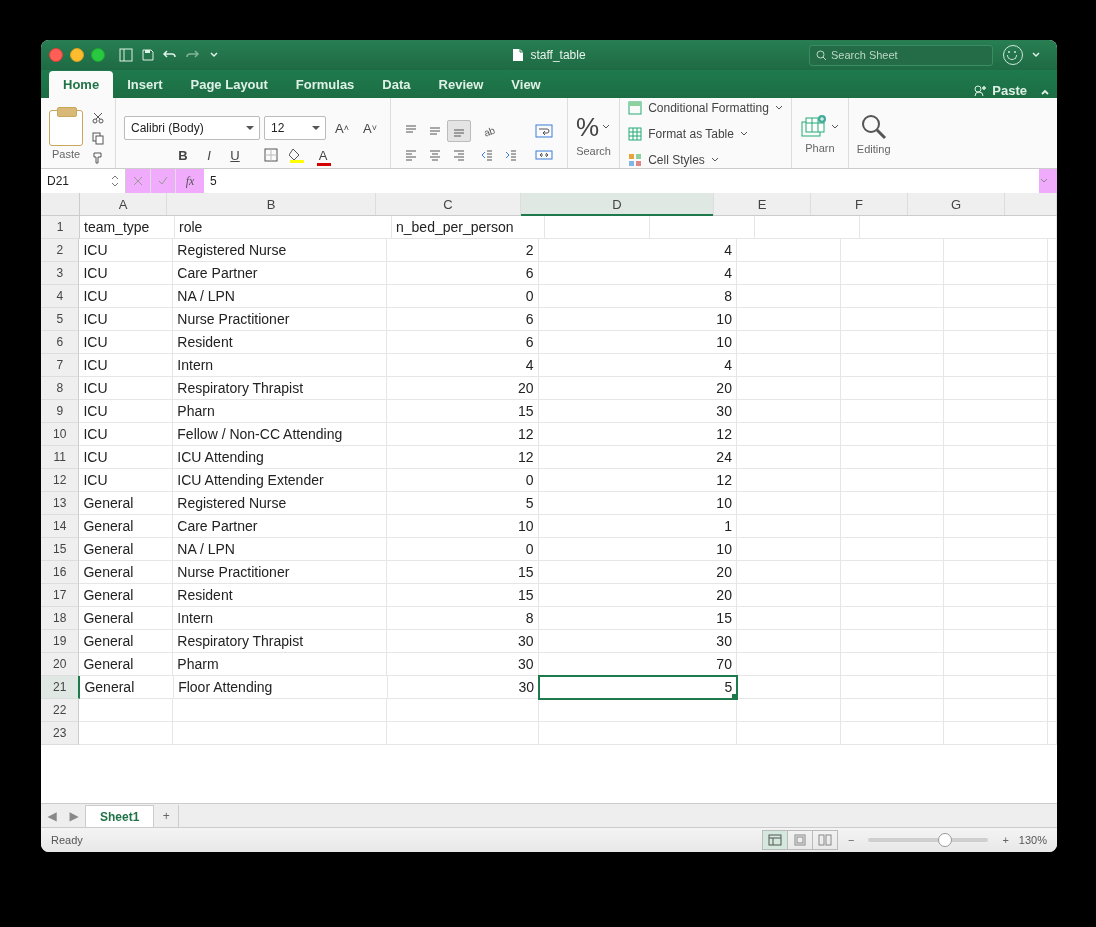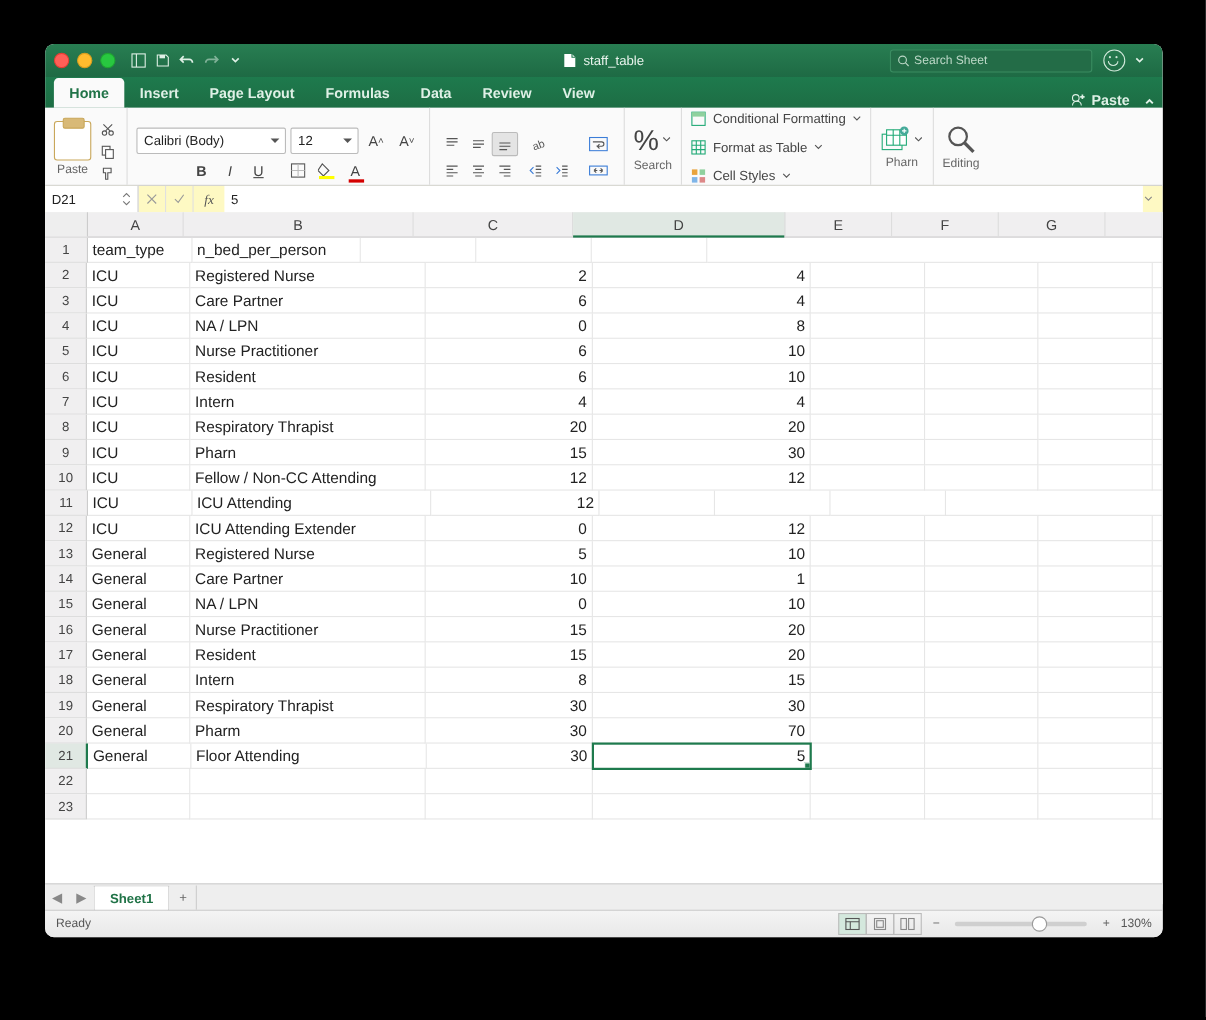--- a/index.html
+++ b/index.html
@@ -44,21 +44,21 @@
   .aligncell{display:grid;grid-template-columns:repeat(3,22px);gap:2px;}
   .aligncell .sq svg{width:14px;height:14px;}
   .big{display:flex;flex-direction:column;align-items:center;justify-content:center;}
   .pct{font-size:26px;color:#444;}
   .stylelist{display:flex;flex-direction:column;gap:3px;font-size:12px;color:#444;}
   .stylelist .row{display:flex;align-items:center;gap:6px;white-space:nowrap;}
   .stylelist .ic{width:14px;height:14px;}
   .cellsico{width:28px;height:26px;}
   .findico{width:28px;height:28px;}
   
-  .fbar{height:24px;background:#fef9c3;border-bottom:1px solid #ccc;display:flex;align-items:center;font-size:12px;}
+  .fbar{height:24px;background:#f0abfc;border-bottom:1px solid #ccc;display:flex;align-items:center;font-size:12px;}
   .namebox{width:72px;height:100%;border-right:1px solid #ccc;display:flex;align-items:center;padding:0 6px;background:#fff;}
   .namebox .spn{flex:1;}
   .fbar .fbtn{width:24px;height:100%;display:flex;align-items:center;justify-content:center;color:#888;border-right:1px solid #e0e0e0;}
   .fbar .fx{font-style:italic;font-family:"Times New Roman",serif;color:#555;width:28px;text-align:center;}
   .fbar .finput{flex:1;padding:0 6px;color:#222;background:#fff;height:100%;display:flex;align-items:center;}
   .fbar .drop{width:18px;color:#888;text-align:center;}
   
   .gridwrap{position:absolute;top:153px;left:0;right:0;bottom:30px;display:flex;flex-direction:column;background:#fff;}
   .colhdr{display:flex;height:22px;background:#f0eff0;border-bottom:1px solid #ccc;}
   .corner{width:38px;border-right:1px solid #ccc;background:#eee;}
@@ -453,20 +453,21 @@
           <div class="ch active" style="width: 192px;">D</div>
           <div class="ch" style="width: 96px;">E</div>
           <div class="ch" style="width: 96px;">F</div>
           <div class="ch" style="width: 96px;">G</div>
           <div class="ch" style="flex: 1 1 0%;"></div>
         </div>
   <div class="rows" id="rows">
           <div class="row">
             <div class="rh">1</div>
             <div class="cell" style="width: 86px;">team_type</div>
+            <div class="cell" style="width: 208px;">role</div>
             <div class="cell" style="width: 144px;">n_bed_per_person</div>
             <div class="cell" style="width: 96px;"></div>
             <div class="cell" style="width: 96px;"></div>
             <div class="cell" style="width: 96px;"></div>
             <div class="cell" style="flex: 1 1 0%;"></div>
           </div>
           <div class="row">
             <div class="rh">2</div>
             <div class="cell" style="width: 86px;">ICU</div>
             <div class="cell" style="width: 208px;">Registered Nurse</div>
@@ -563,20 +564,21 @@
             <div class="cell" style="width: 96px;"></div>
             <div class="cell" style="width: 96px;"></div>
             <div class="cell" style="width: 96px;"></div>
             <div class="cell" style="flex: 1 1 0%;"></div>
           </div>
           <div class="row">
             <div class="rh">11</div>
             <div class="cell" style="width: 86px;">ICU</div>
             <div class="cell" style="width: 208px;">ICU Attending</div>
             <div class="cell num" style="width: 144px;">12</div>
+            <div class="cell num" style="width: 192px;">24</div>
             <div class="cell" style="width: 96px;"></div>
             <div class="cell" style="width: 96px;"></div>
             <div class="cell" style="width: 96px;"></div>
             <div class="cell" style="flex: 1 1 0%;"></div>
           </div>
           <div class="row">
             <div class="rh">12</div>
             <div class="cell" style="width: 86px;">ICU</div>
             <div class="cell" style="width: 208px;">ICU Attending Extender</div>
             <div class="cell num" style="width: 144px;">0</div>

